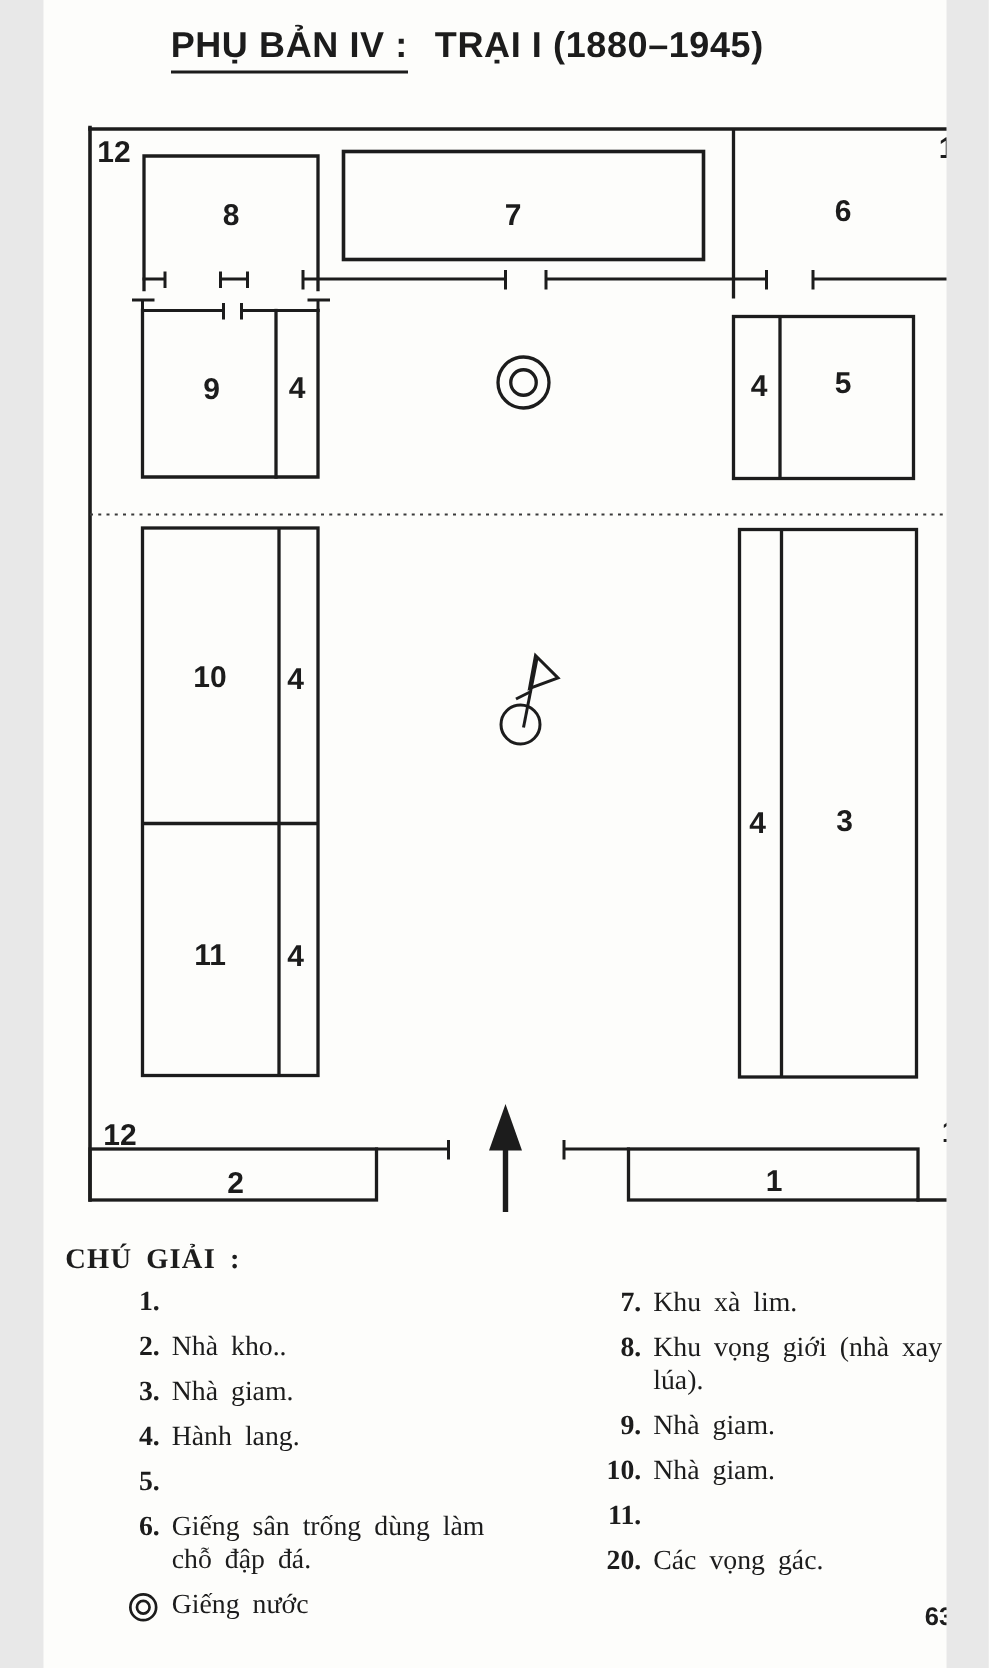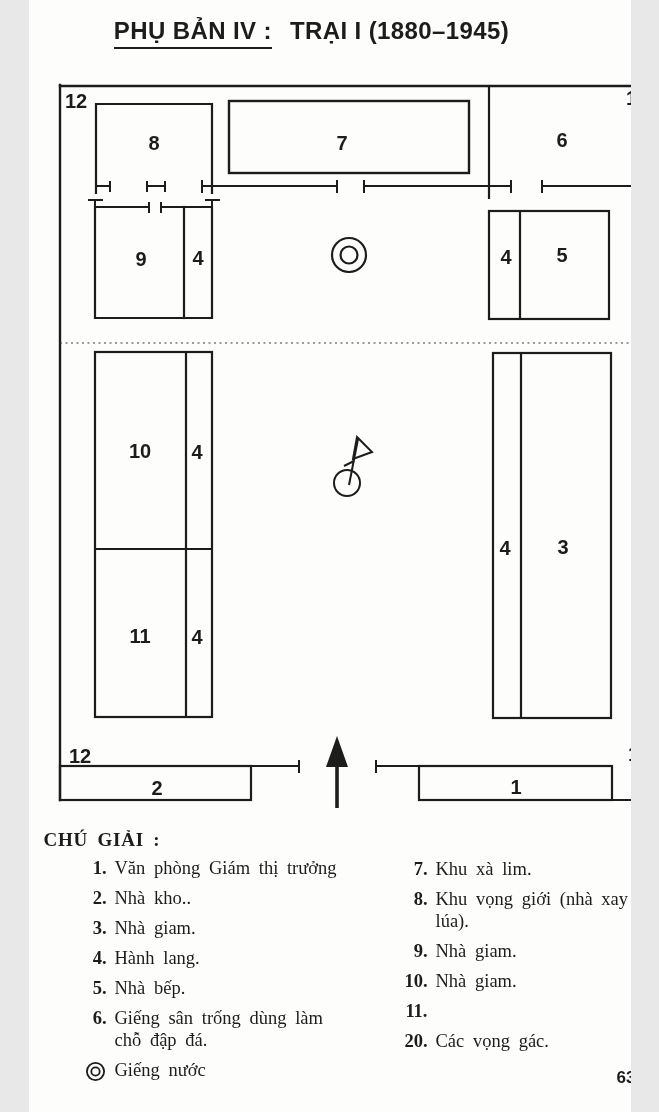--- a/index.html
+++ b/index.html
@@ -151,37 +151,35 @@
       <text x="128" y="795">2</text>
       <text x="487" y="794">1</text>
     </g>
   </svg>
 
   <div class="legend-heading">CHÚ GIẢI :</div>
 
   <div class="col col-left">
     <div class="li">
       <span class="num">1.</span>
-      <span class="txt">Văn phòng Giám thị trưởng</span>
     </div>
     <div class="li">
       <span class="num">2.</span>
       <span class="txt">Nhà kho..</span>
     </div>
     <div class="li">
       <span class="num">3.</span>
       <span class="txt">Nhà giam.</span>
     </div>
     <div class="li">
       <span class="num">4.</span>
       <span class="txt">Hành lang.</span>
     </div>
     <div class="li">
       <span class="num">5.</span>
-      <span class="txt">Nhà bếp.</span>
     </div>
     <div class="li">
       <span class="num">6.</span>
       <span class="txt">Giếng sân trống dùng làm chỗ đập đá.</span>
     </div>
     <div class="li">
       <span class="num">
         <svg class="well-ic" width="21" height="21" viewBox="0 0 21 21" stroke="#1c1c1c" stroke-width="1.8" fill="none">
           <circle cx="10.5" cy="10.5" r="8.6"></circle>
           <circle cx="10.5" cy="10.5" r="4.2"></circle>

